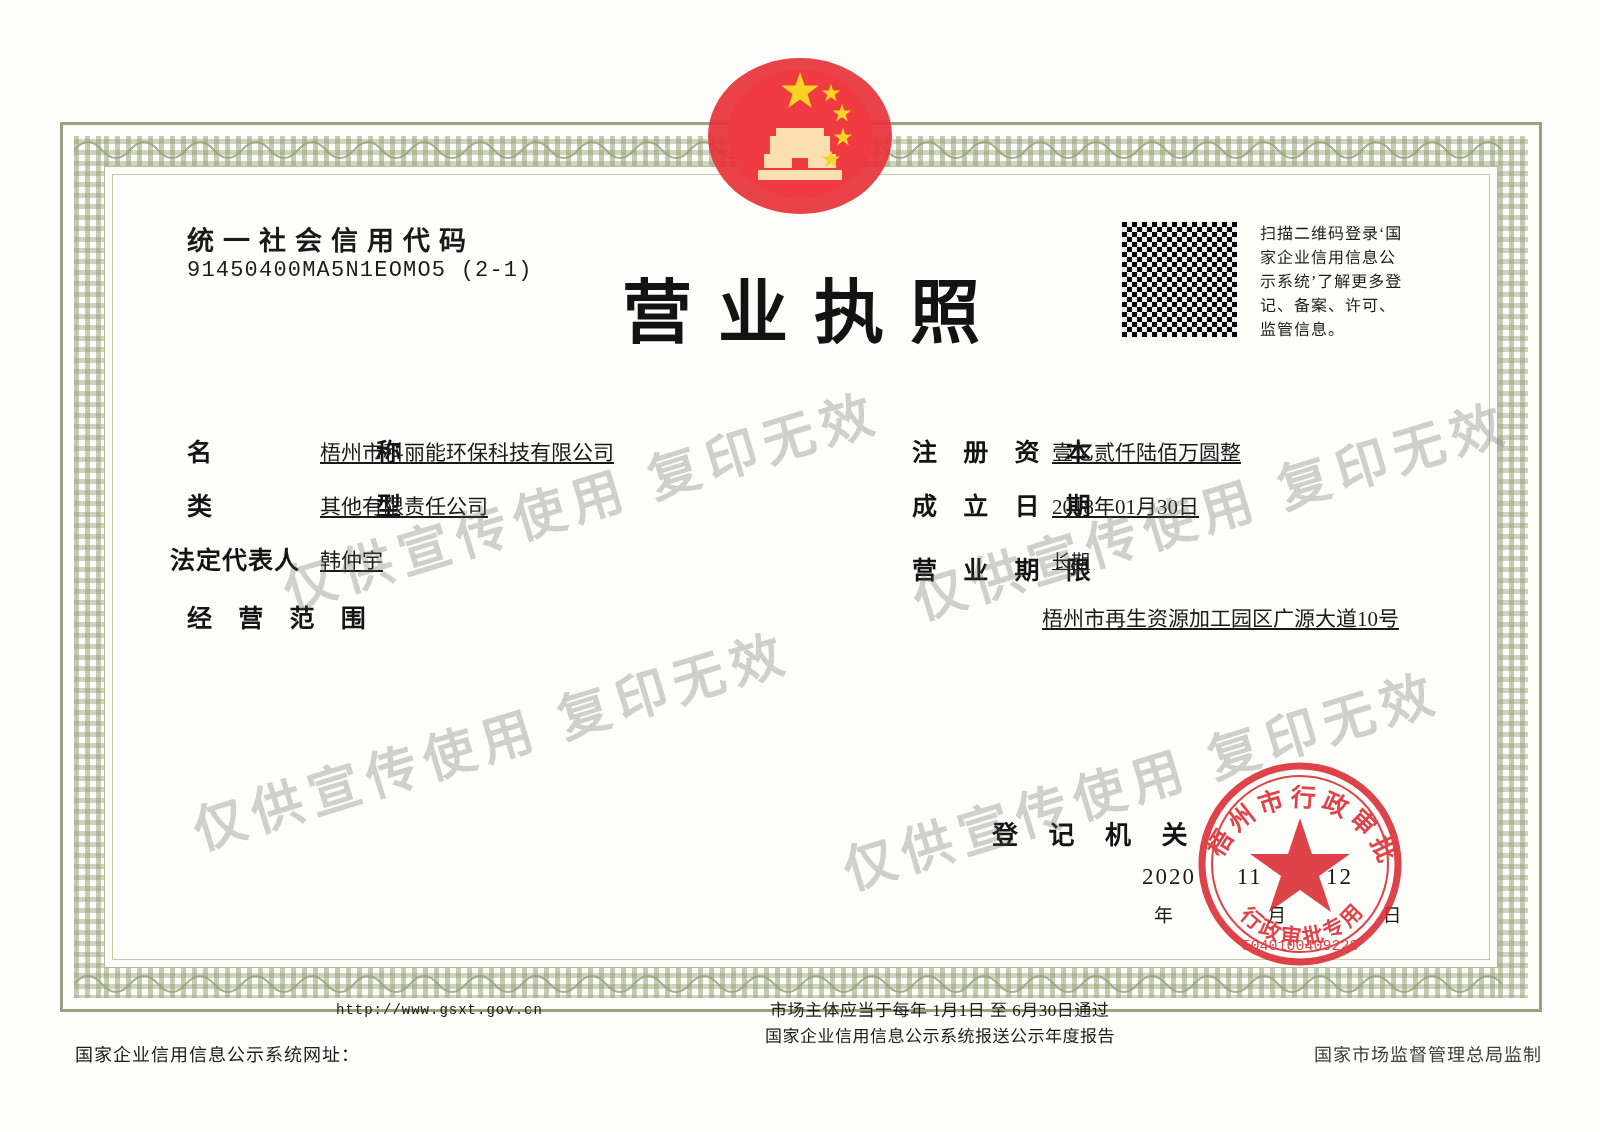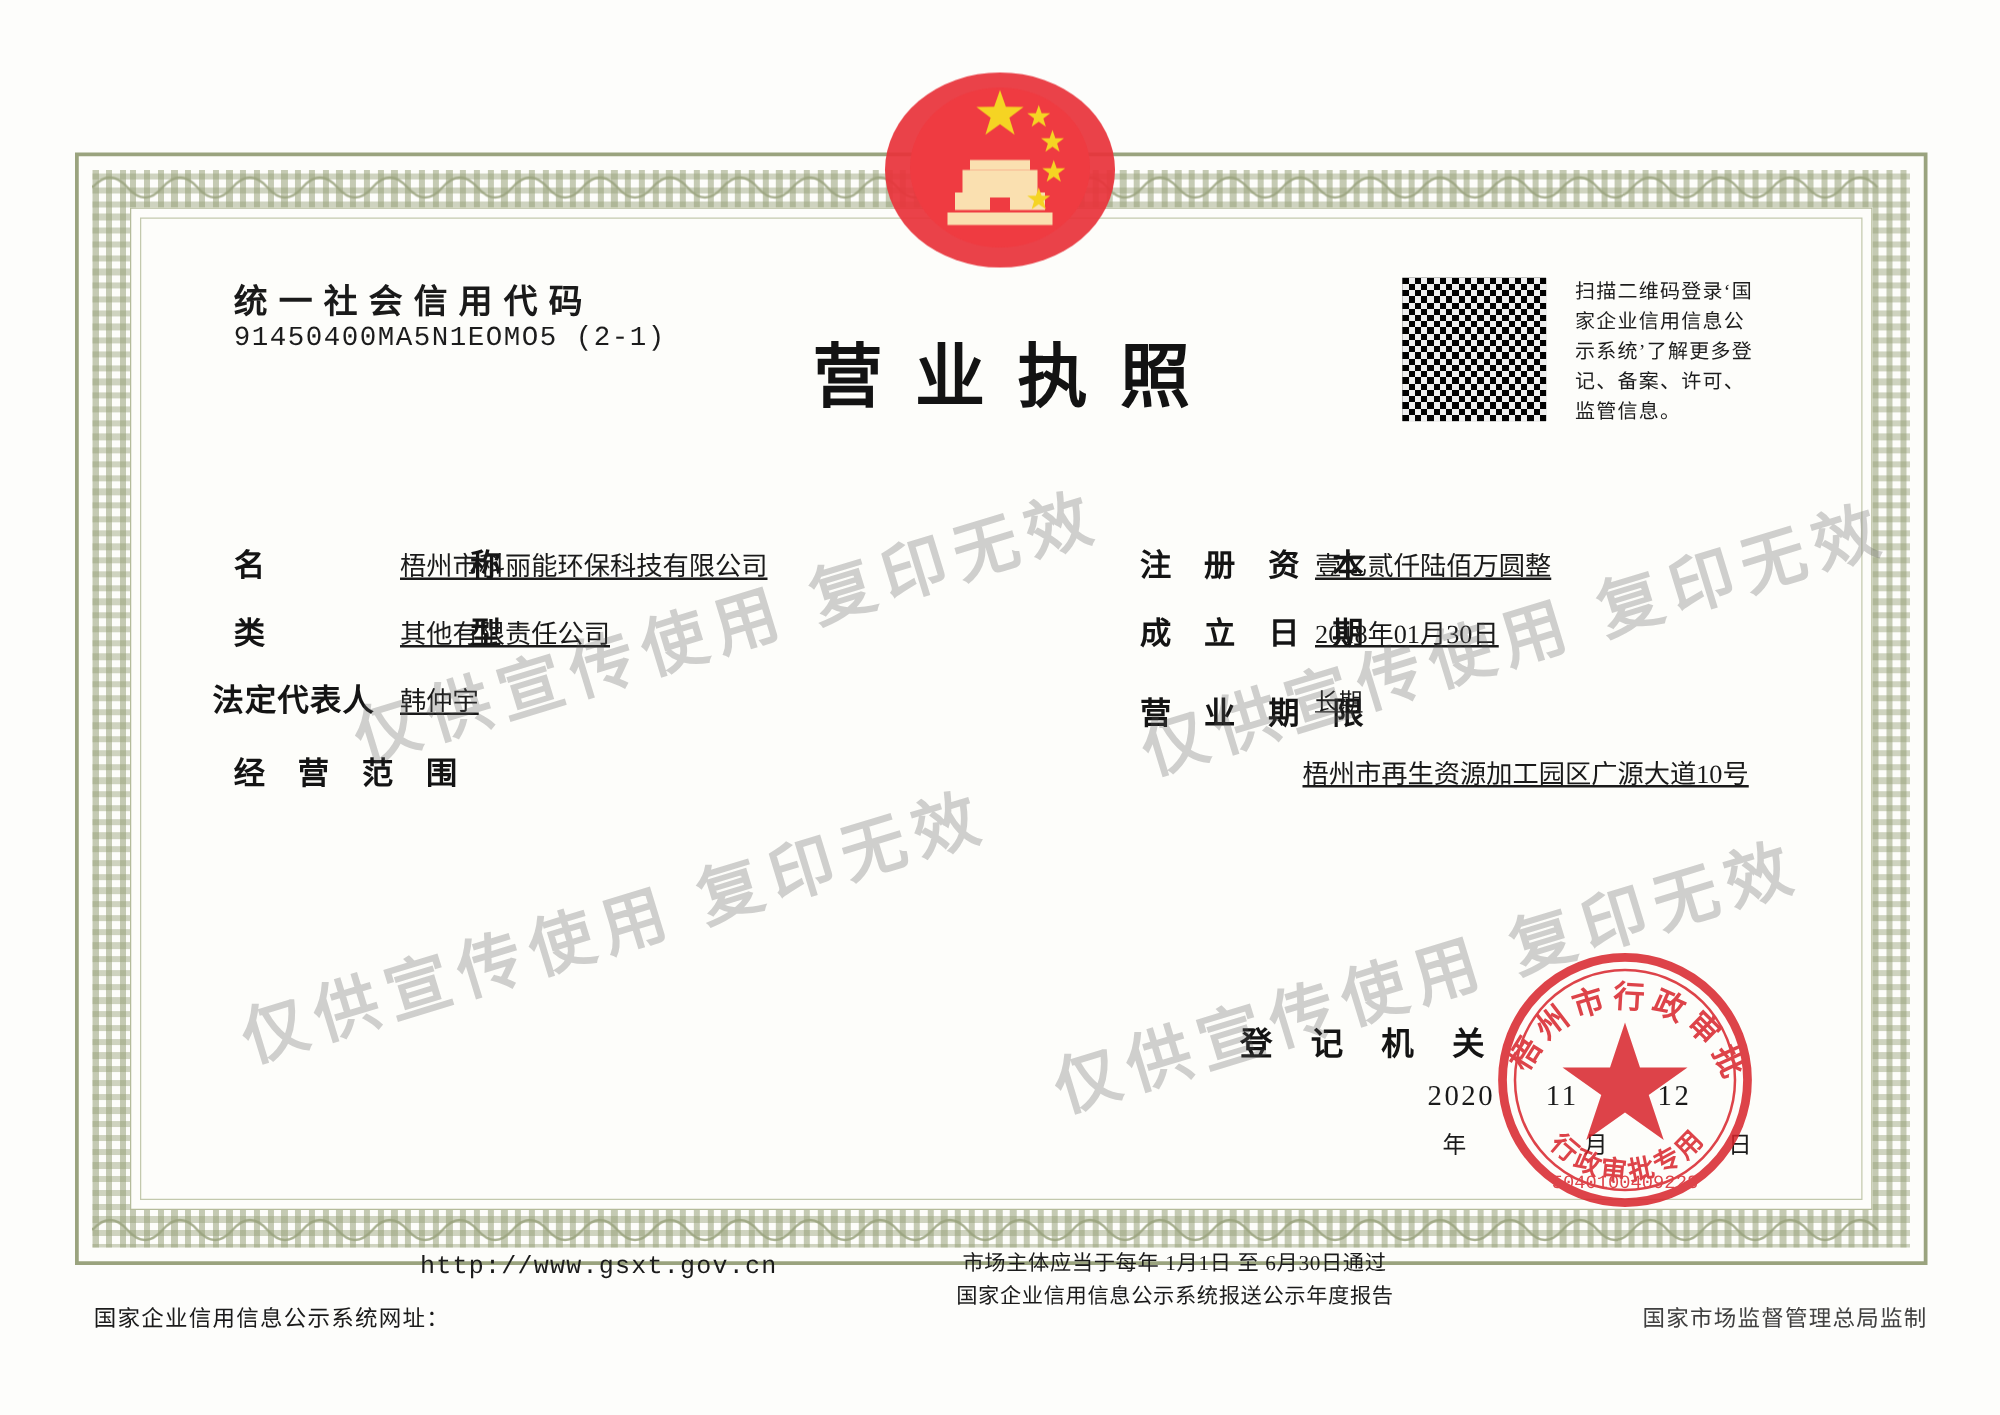--- a/index.html
+++ b/index.html
@@ -100,21 +100,21 @@
     letter-spacing: 1.2px;
     color: #1c1c1c;
     font-family: "Liberation Mono", monospace;
   }
 
   .main-title {
     position: absolute;
     left: 0; top: 82px;
     width: 1378px;
     text-align: center;
-    font-size: 56px;
+    font-size: 70px;
     font-weight: 700;
     letter-spacing: 26px;
     text-indent: 26px;
     color: #131313;
     font-family: "Liberation Serif", "DejaVu Serif", serif;
   }
   .sub-title {
     position: absolute;
     left: 0; top: 188px;
     width: 1378px;
@@ -210,21 +210,21 @@
   
   .footer {
     position: absolute;
     left: 0; top: 1012px;
     width: 1600px;
     height: 120px;
   }
   .footer-url {
     position: absolute;
     left: 336px; top: -10px;
-    font-size: 20px;
+    font-size: 14px;
     font-family: "Liberation Mono", monospace;
     color: #1b1b1b;
     letter-spacing: 1px;
   }
   .footer-center-1 {
     position: absolute;
     left: 770px; top: -16px;
     font-size: 17px;
     color: #1b1b1b;
     letter-spacing: 0.5px;

